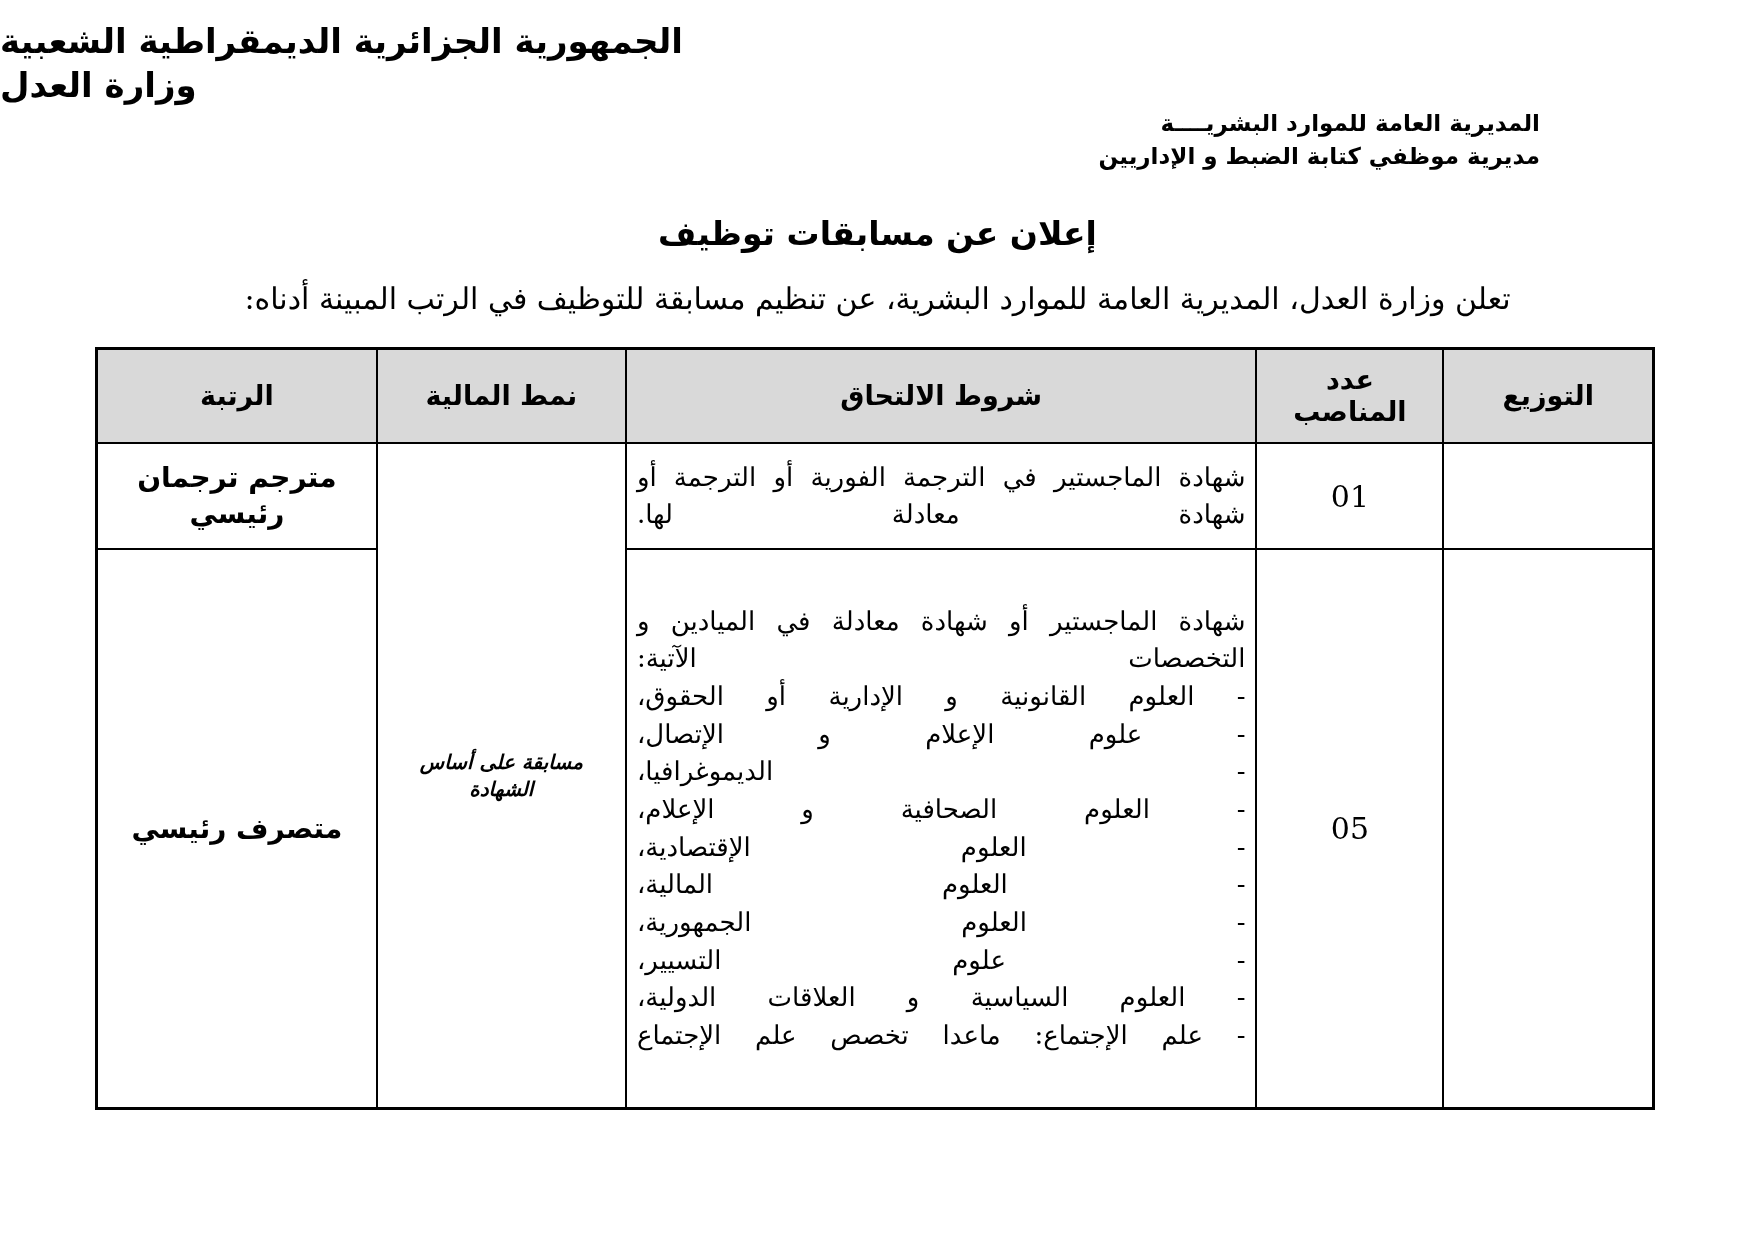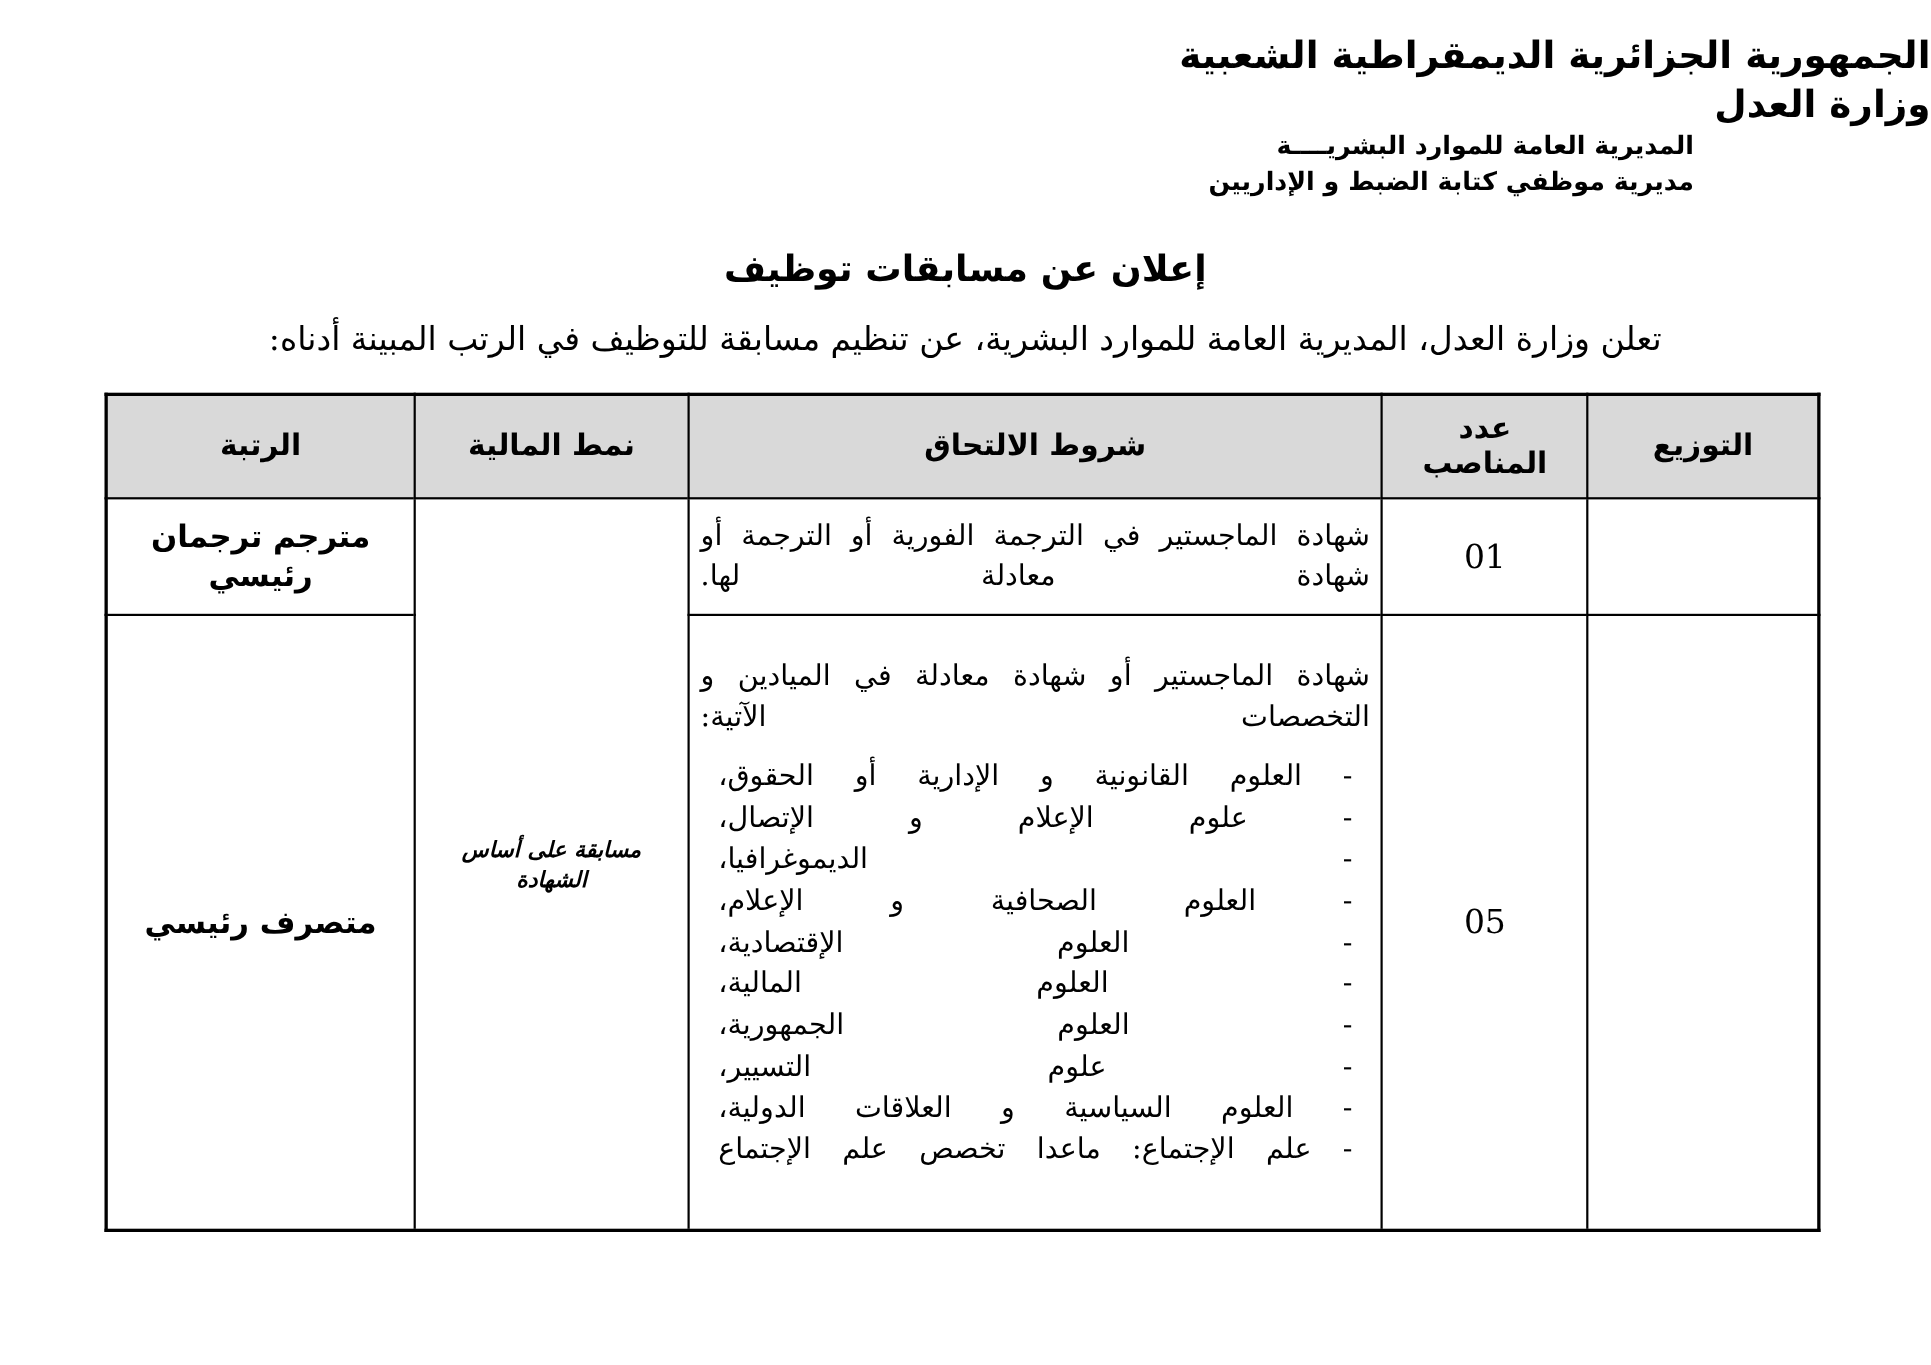--- a/index.html
+++ b/index.html
@@ -17,22 +17,22 @@
   }
   .page {
     width: 1755px;
     height: 1241px;
     position: relative;
     box-sizing: border-box;
   }
 
   
   .republic-block {
-    text-align: right;
-    padding-top: 30px;
+    text-align: left;
+    padding-top: 20px;
   }
   .republic-line {
     font-family: "DejaVu Sans", "Liberation Sans", sans-serif;
     font-weight: bold;
     font-size: 34px;
     line-height: 1.28;
     letter-spacing: 0;
   }
 
   .dept-block {
@@ -122,21 +122,21 @@
     text-align: justify;
     text-align-last: justify;
     padding: 10px 14px;
   }
   .cond-intro {
     text-align: justify;
     text-align-last: justify;
   }
   ul.spec-list {
     list-style: none;
-    margin: 16px;
+    margin: 0;
     padding: 0;
   }
   ul.spec-list li {
     text-align: left;
     direction: rtl;
     white-space: nowrap;
     font-size: 26px;
     line-height: 1.45;
   }
   .row-top td    { height: 92px; }

